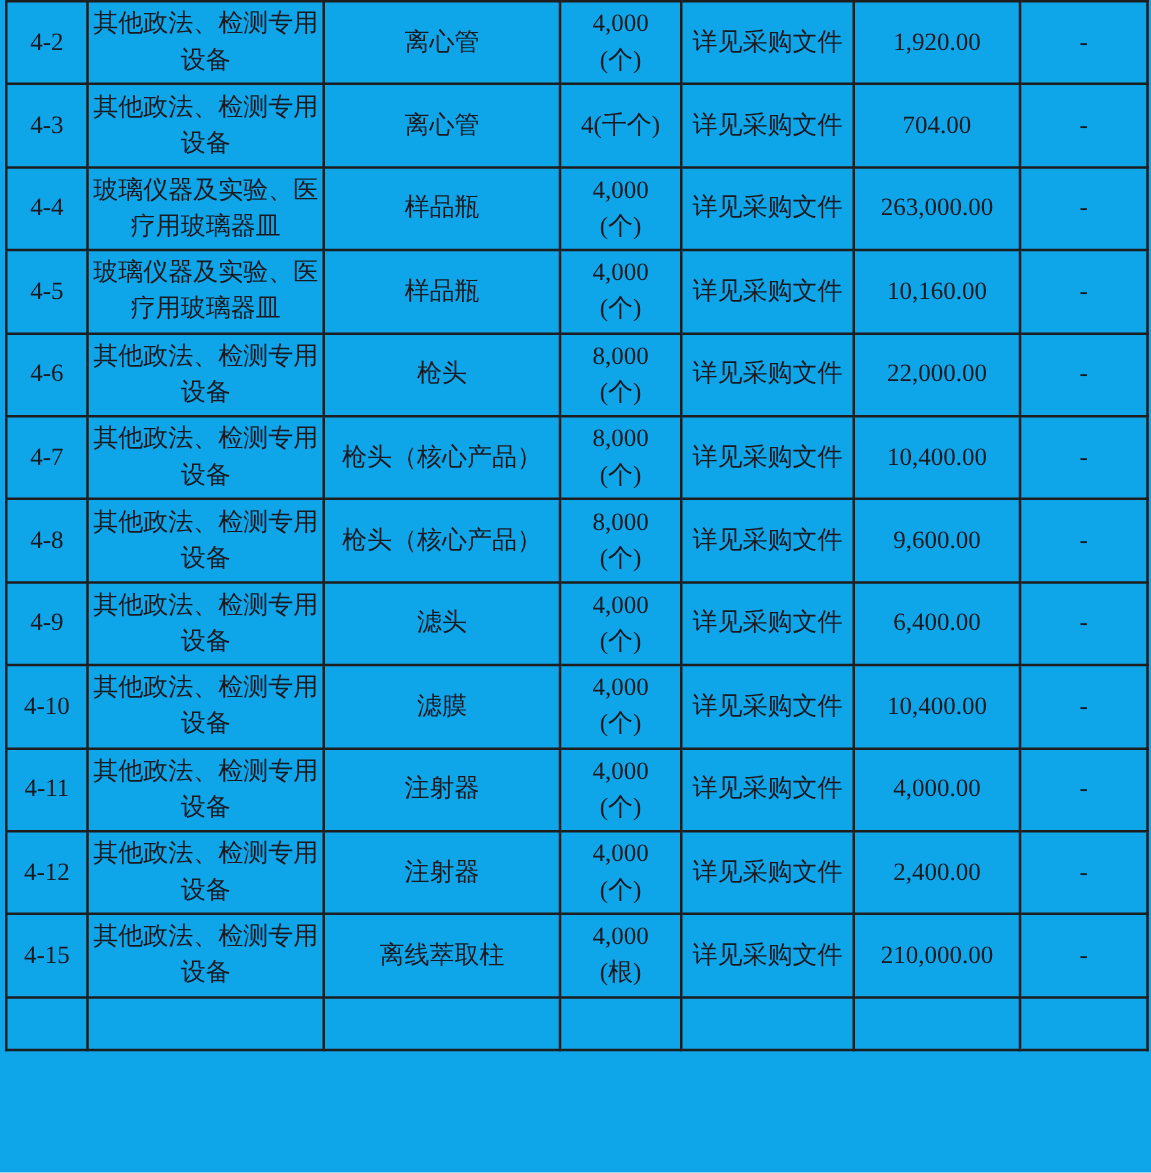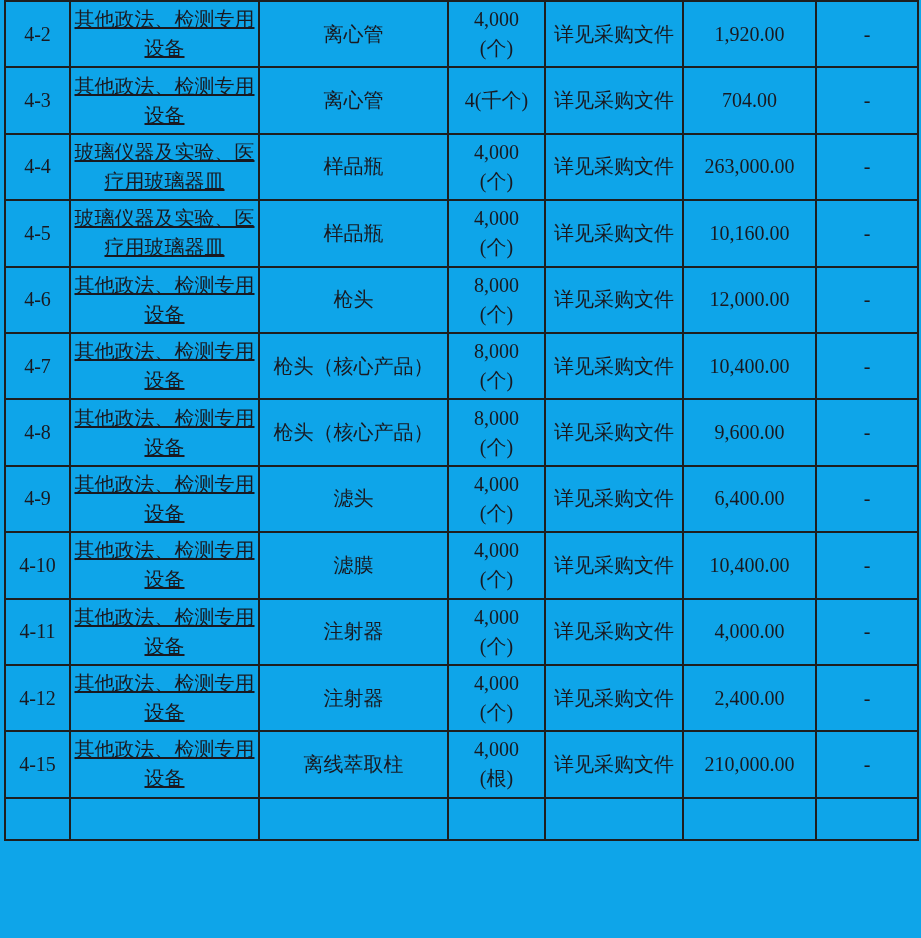--- a/index.html
+++ b/index.html
@@ -30,21 +30,21 @@
     padding: 0;
     text-align: center;
     vertical-align: middle;
     line-height: 1.45;
     overflow: hidden;
     word-break: break-all;
   }
   tr.data-row { height: 66.4px; }
   tr.partial-row { height: 42px; }
   td.c-id { }
-  td.c-cat { padding: 0 7px; text-decoration: underline; }
+  td.c-cat { padding: 0 7px; }
   td.c-item { padding: 0 2px; }
   td.c-qty { white-space: pre-line; }
   td.c-detail { padding: 0 2px; }
   td.c-price { text-align: right; padding-right: 9px; }
   td.c-note { text-align: right; padding-right: 13px; }
 </style>
 </head>
 <body>
 
 <div class="page">
@@ -102,21 +102,21 @@
     <td class="c-note">-</td>
   </tr>
 
   <tr class="data-row">
     <td class="c-id">4-6</td>
     <td class="c-cat">其他政法、检测专用设备</td>
     <td class="c-item">枪头</td>
     <td class="c-qty">8,000
 (个)</td>
     <td class="c-detail">详见采购文件</td>
-    <td class="c-price">12,000.00</td>
+    <td class="c-price">22,000.00</td>
     <td class="c-note">-</td>
   </tr>
 
   <tr class="data-row">
     <td class="c-id">4-7</td>
     <td class="c-cat">其他政法、检测专用设备</td>
     <td class="c-item">枪头（核心产品）</td>
     <td class="c-qty">8,000
 (个)</td>
     <td class="c-detail">详见采购文件</td>

